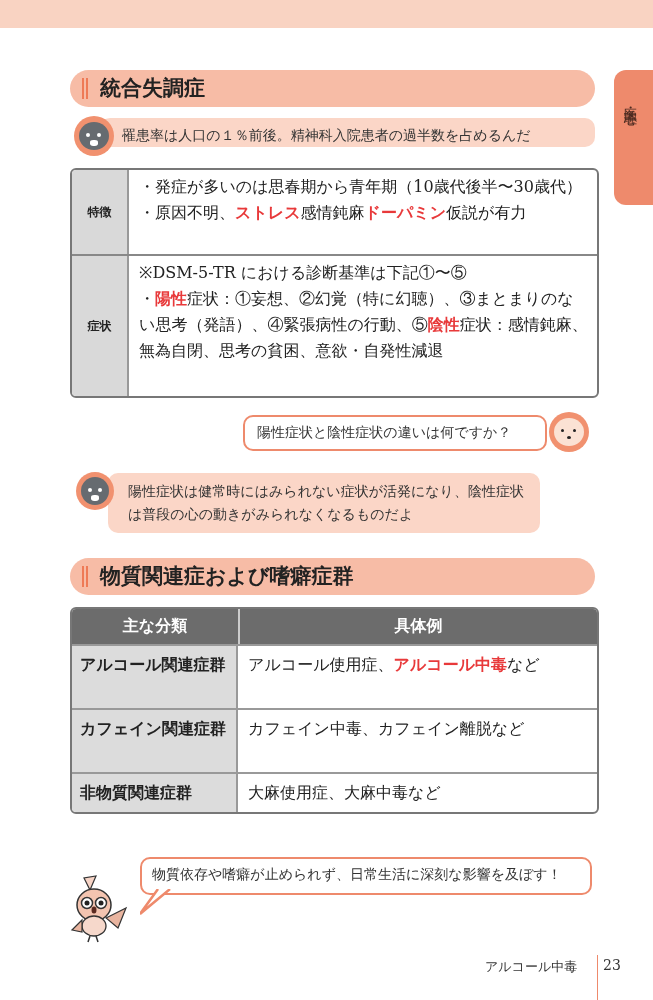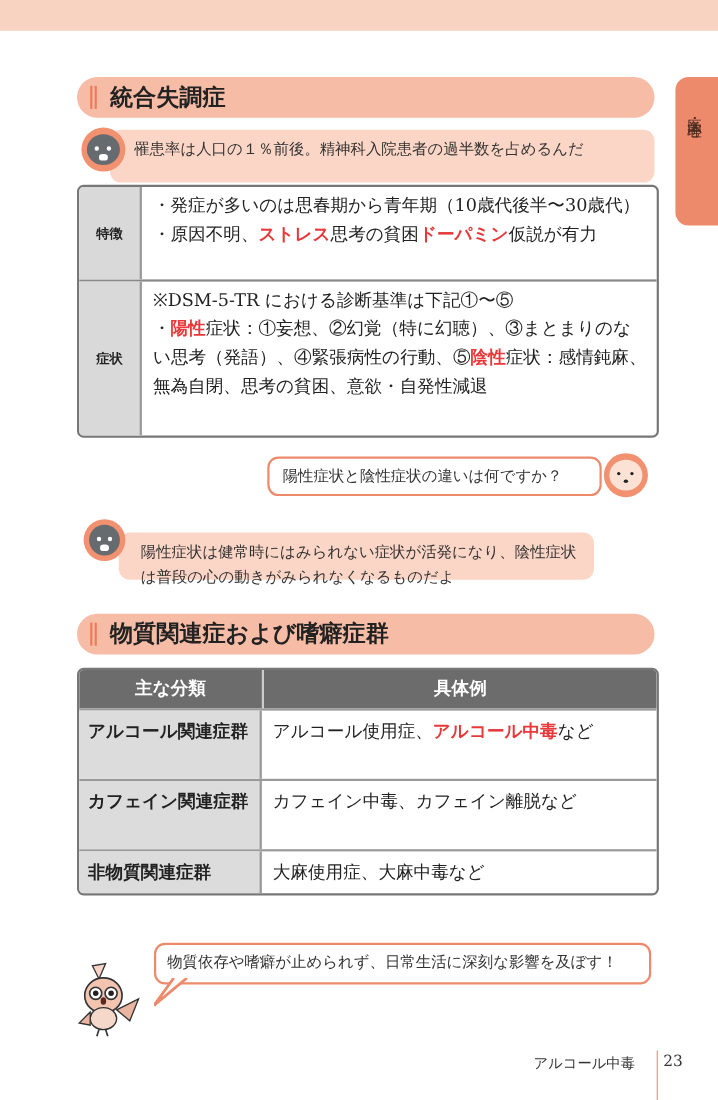--- a/index.html
+++ b/index.html
@@ -49,36 +49,36 @@
 
 <div class="side-tab">
   <div class="side-tab-label">医学・心理</div>
 </div>
 
 <div class="section-head" style="top:70px;">
   <div class="bars"></div>
   <div class="title">統合失調症</div>
 </div>
 
-<div class="bubble" style="left:100px; top:118px; width:495px; height:48px;">
+<div class="bubble" style="left:100px; top:118px; width:495px; height:29px;">
   <span style="position:absolute; left:22px; top:9px;">罹患率は人口の１％前後。精神科入院患者の過半数を占めるんだ</span>
 </div>
 <div class="avatar" style="left:74px; top:116px; width:40px; height:40px;">
   <div class="face" style="left:5px; top:6px; width:30px; height:28px; background:#666b70;"></div>
   <div style="position:absolute; left:12px; top:17px; width:4px; height:4px; background:#fff; border-radius:50%;"></div>
   <div style="position:absolute; left:23px; top:17px; width:4px; height:4px; background:#fff; border-radius:50%;"></div>
   <div style="position:absolute; left:16px; top:24px; width:8px; height:6px; background:#fff; border-radius:40%;"></div>
 </div>
 
 <div class="tbl1">
   <div class="row" style="height:84px;">
     <div class="head">特徴</div>
     <div class="body">
       <div>・発症が多いのは思春期から青年期（10歳代後半〜30歳代）</div>
-      <div><span>・原因不明、</span><span class="red">ストレス</span><span>思考の貧困</span><span class="red">ドーパミン</span><span>仮説が有力</span></div>
+      <div><span>・原因不明、</span><span class="red">ストレス</span><span>感情鈍麻</span><span class="red">ドーパミン</span><span>仮説が有力</span></div>
     </div>
   </div>
   <div class="row" style="height:140px;">
     <div class="head">症状</div>
     <div class="body">
       <div>※DSM-5-TR における診断基準は下記①〜⑤</div>
       <div><span>・</span><span class="red">陽性</span><span>症状：①妄想、②幻覚（特に幻聴）、③まとまりのない思考（発語）、④緊張病性の行動、⑤</span><span class="red">陰性</span><span>症状：感情鈍麻、無為自閉、思考の貧困、意欲・自発性減退</span></div>
     </div>
   </div>
 </div>
@@ -86,21 +86,21 @@
 <div class="bubble outline" style="left:243px; top:415px; width:300px; height:32px;">
   <span style="position:absolute; left:12px; top:7px;">陽性症状と陰性症状の違いは何ですか？</span>
 </div>
 <div class="avatar" style="left:549px; top:412px; width:40px; height:40px;">
   <div class="face" style="left:5px; top:6px; width:30px; height:28px; background:#fbe2d4;"></div>
   <div style="position:absolute; left:12px; top:17px; width:3px; height:3px; background:#222; border-radius:50%;"></div>
   <div style="position:absolute; left:24px; top:17px; width:3px; height:3px; background:#222; border-radius:50%;"></div>
   <div style="position:absolute; left:18px; top:24px; width:4px; height:3px; background:#222; border-radius:50%;"></div>
 </div>
 
-<div class="bubble" style="left:108px; top:484px; width:432px; height:43px;">
+<div class="bubble" style="left:108px; top:473px; width:432px; height:60px;">
   <div style="position:absolute; left:20px; top:7px; width:400px; line-height:23px;">陽性症状は健常時にはみられない症状が活発になり、陰性症状は普段の心の動きがみられなくなるものだよ</div>
 </div>
 <div class="avatar" style="left:76px; top:472px; width:38px; height:38px;">
   <div class="face" style="left:5px; top:5px; width:28px; height:28px; background:#666b70;"></div>
   <div style="position:absolute; left:12px; top:16px; width:4px; height:4px; background:#fff; border-radius:50%;"></div>
   <div style="position:absolute; left:22px; top:16px; width:4px; height:4px; background:#fff; border-radius:50%;"></div>
   <div style="position:absolute; left:15px; top:23px; width:8px; height:6px; background:#fff; border-radius:40%;"></div>
 </div>
 
 <div class="section-head" style="top:558px;">

